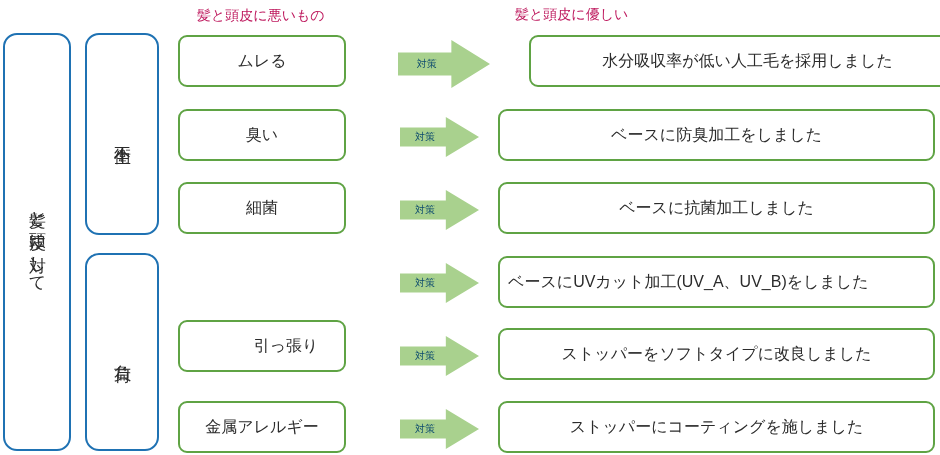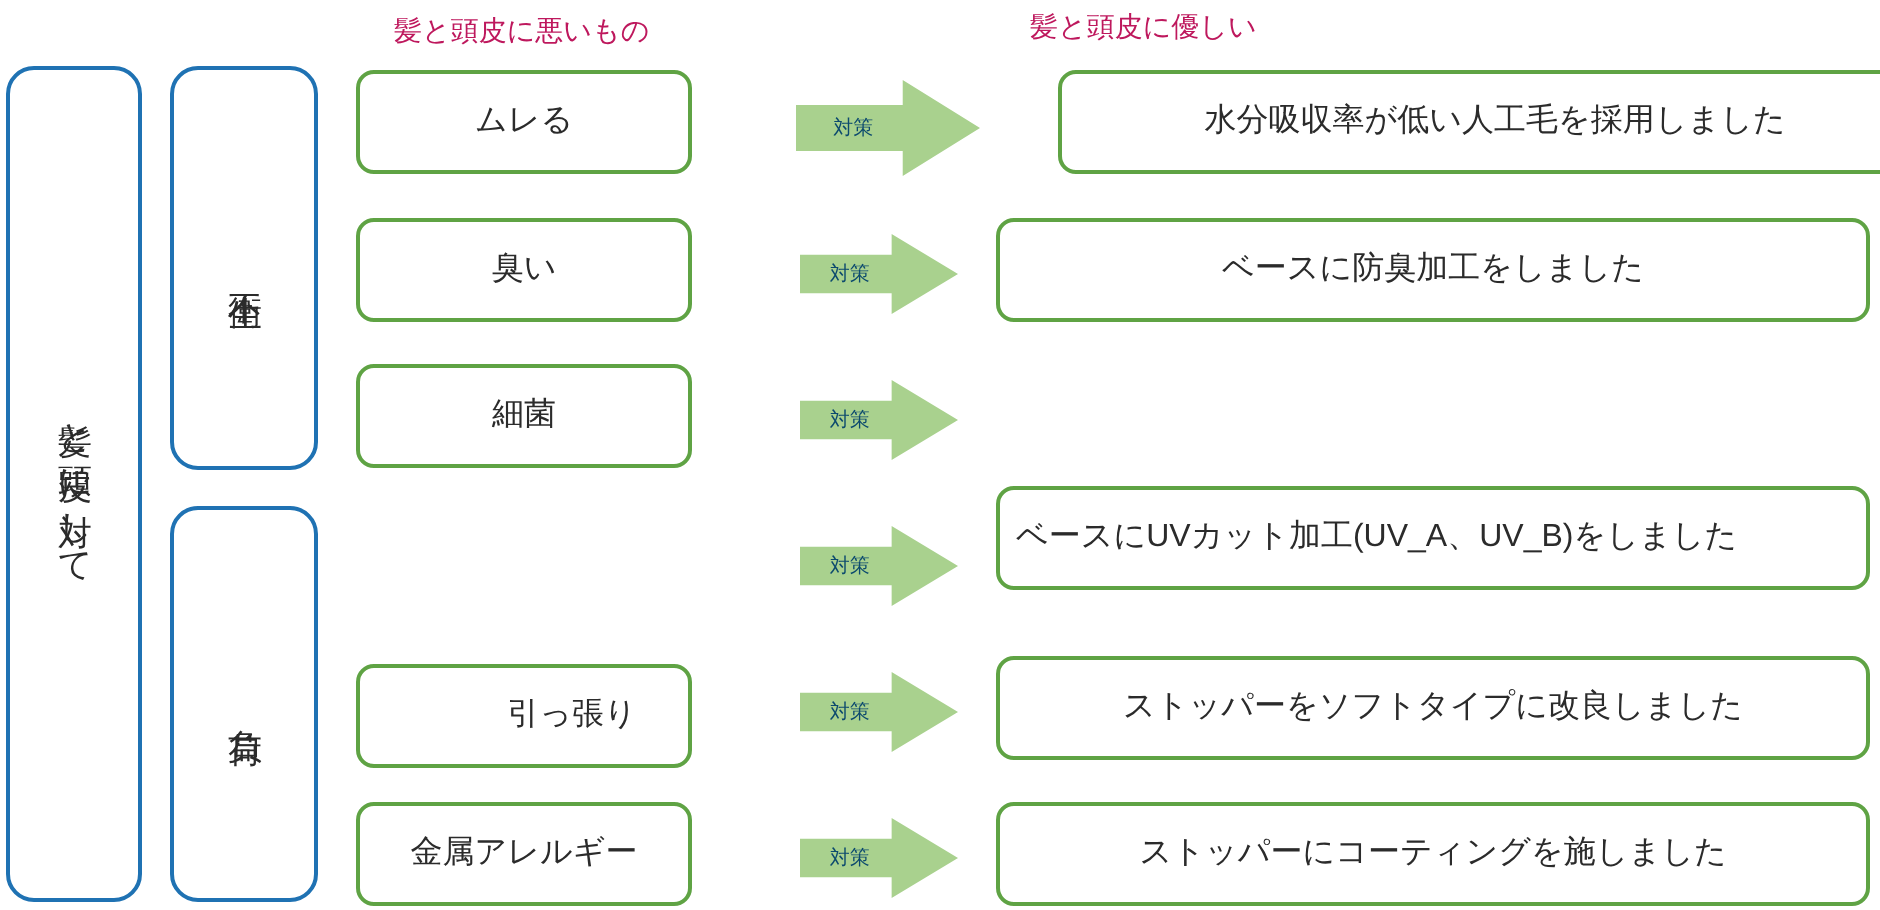--- a/index.html
+++ b/index.html
@@ -140,30 +140,33 @@
     <span>ベースに防臭加工をしました</span>
   </div>
 
   <div class="green-box center problem-box" style="top:182px;">
     <span>細菌</span>
   </div>
   <div class="arrow" style="left:400px; top:190px; width:79px; height:40px;">
     <div class="arrow-shape"></div>
     <div class="arrow-label">対策</div>
   </div>
+  <div class="green-box center solution-box" style="top:182px;">
+    <span>ベースに抗菌加工しました</span>
+  </div>
 
   <div class="arrow" style="left:400px; top:263px; width:79px; height:40px;">
     <div class="arrow-shape"></div>
     <div class="arrow-label">対策</div>
   </div>
-  <div class="green-box leftal solution-box" style="top:243px;">
+  <div class="green-box leftal solution-box" style="top:256px;">
     <span>ベースにUVカット加工(UV_A、UV_B)をしました</span>
   </div>
 
-  <div class="green-box center problem-box" style="top:332px;padding-left:48px;">
+  <div class="green-box center problem-box" style="top:320px;padding-left:48px;">
     <span>引っ張り</span>
   </div>
   <div class="arrow" style="left:400px; top:336px; width:79px; height:40px;">
     <div class="arrow-shape"></div>
     <div class="arrow-label">対策</div>
   </div>
   <div class="green-box center solution-box" style="top:328px;">
     <span>ストッパーをソフトタイプに改良しました</span>
   </div>
 

